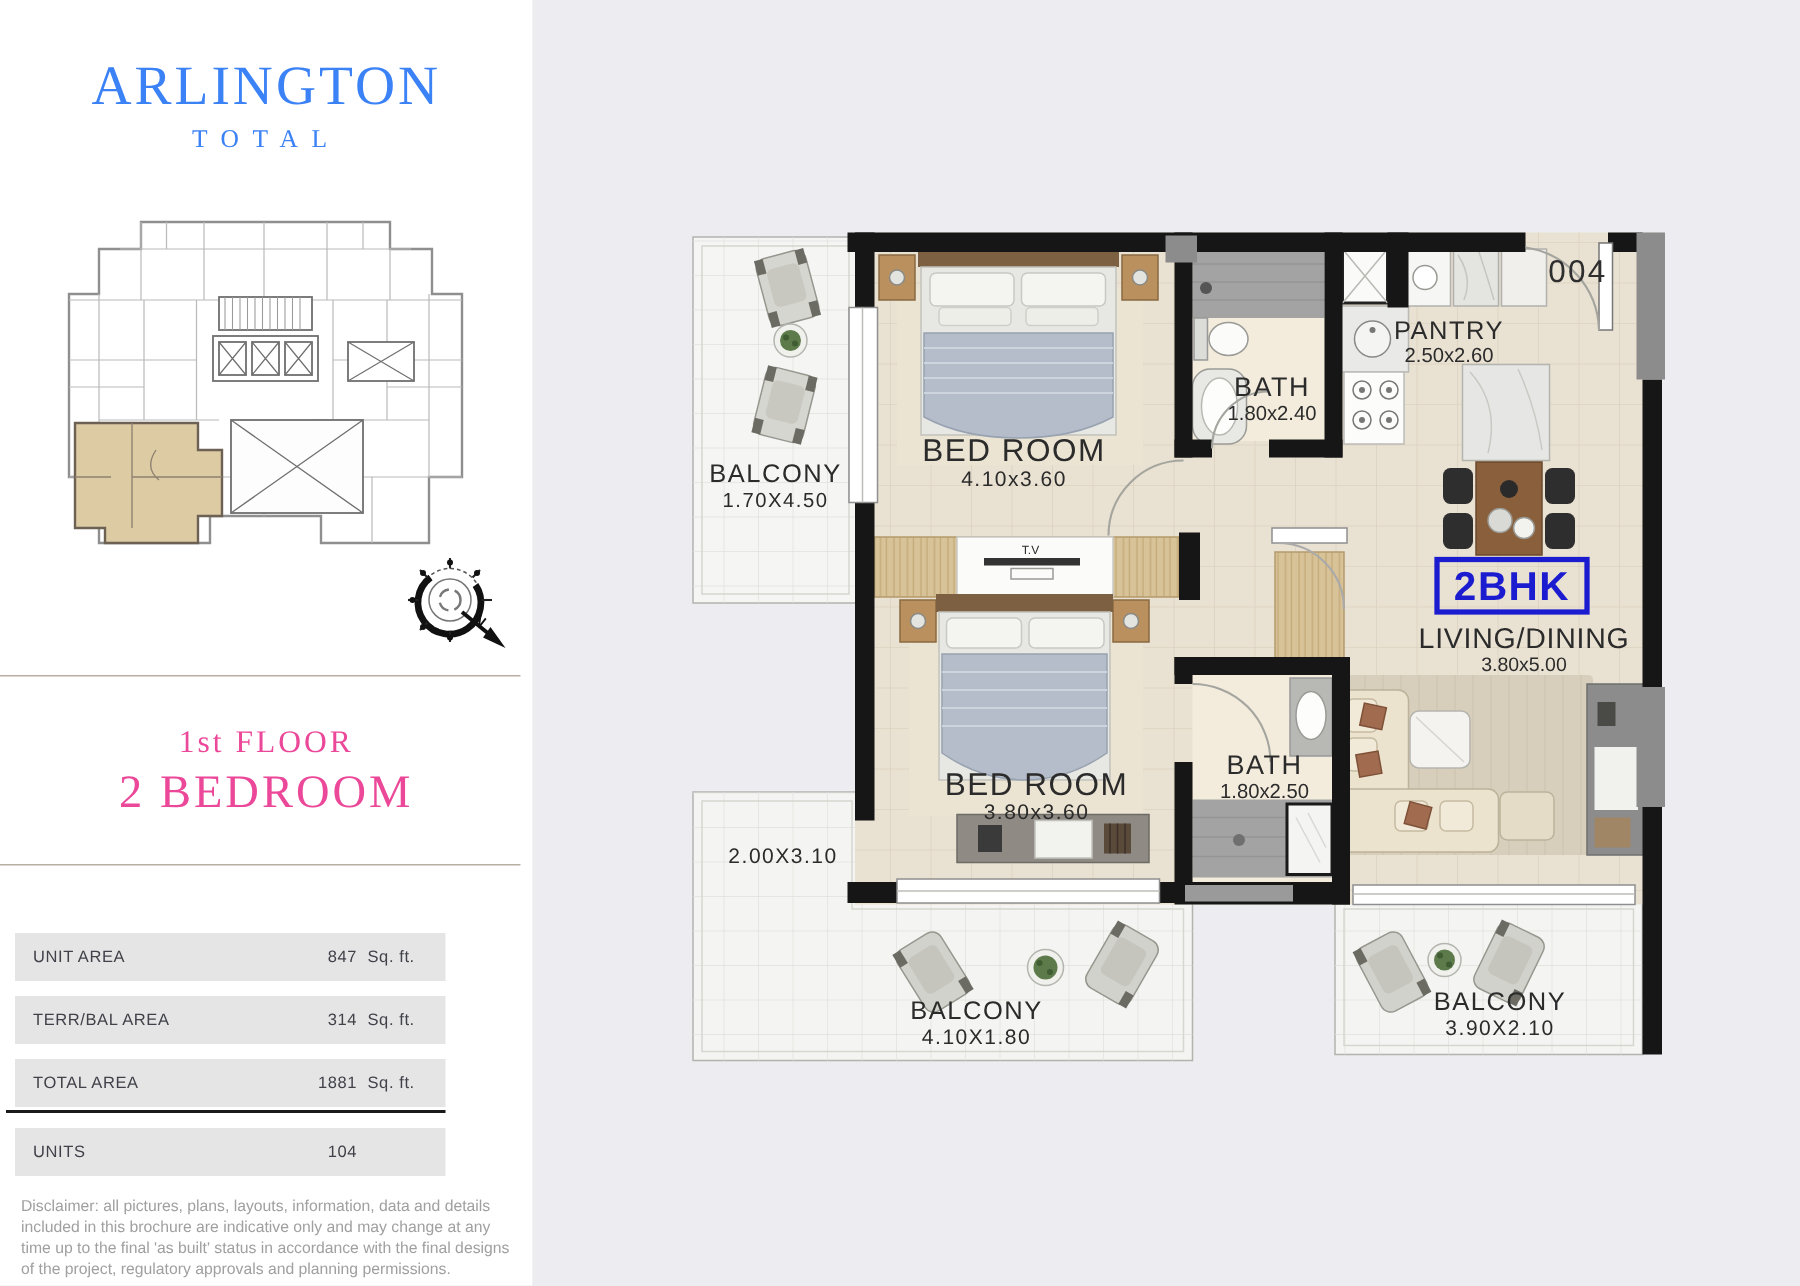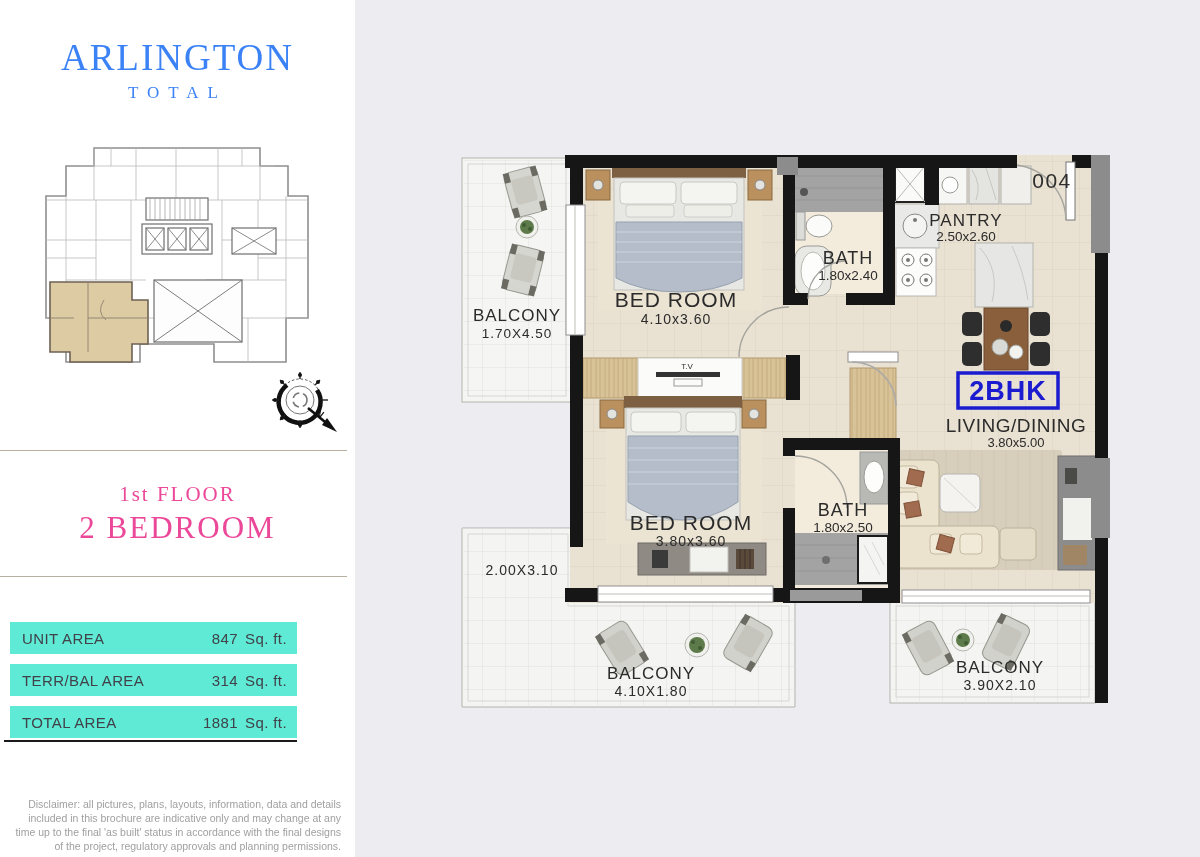--- a/index.html
+++ b/index.html
@@ -12,26 +12,26 @@
   .keyplan{position:absolute;left:36px;top:140px;}
   .compass{position:absolute;left:262px;top:362px;}
   .hr1,.hr2{position:absolute;left:0;width:347px;height:1px;background:#b8afa2;}
   .hr1{top:450px;}
   .hr2{top:576px;}
   .floor-title{position:absolute;top:482px;left:0;width:355px;text-align:center;color:#ec4899;font-family:"Liberation Serif",serif;}
   .floor-title .l1{font-size:21px;letter-spacing:2px;}
   .floor-title .l2{font-size:31px;letter-spacing:2px;margin-top:3px;}
   .floor-title .l3{font-size:21px;letter-spacing:4px;margin-top:3px;}
   .areas{position:absolute;left:10px;top:622px;width:287px;}
-  .arow{display:flex;align-items:center;height:32px;background:#5eead4;margin-bottom:10px;font-size:15px;color:#41414a;letter-spacing:.4px;}
+  .arow{display:flex;align-items:center;height:32px;background:#e5e5e5;margin-bottom:10px;font-size:11px;color:#41414a;letter-spacing:.4px;}
   .arow .lbl{flex:1;padding-left:12px;}
   .arow .num{width:50px;text-align:right;}
   .arow .unit{width:52px;text-align:left;margin-left:7px;}
   .tdivider{position:absolute;left:4px;top:740px;width:293px;height:2px;background:#1a1a1a;}
-  .disclaimer{position:absolute;left:14px;top:798px;width:327px;text-align:right;font-size:10.5px;line-height:1.32;color:#a0a0a0;}
+  .disclaimer{position:absolute;left:14px;top:798px;width:327px;text-align:left;font-size:10.5px;line-height:1.32;color:#a0a0a0;}
   svg text{font-family:"Liberation Sans",sans-serif;}
   .plansvg{position:absolute;left:85px;top:140px;}
 </style>
 </head>
 <body>
 
 <div class="sidebar">
 
   <div class="logo">
     <div class="main">ARLINGTON</div>
@@ -112,20 +112,25 @@
     </div>
     <div class="arow">
       <span class="lbl">TERR/BAL AREA</span>
       <span class="num">314</span>
       <span class="unit">Sq. ft.</span>
     </div>
     <div class="arow">
       <span class="lbl">TOTAL AREA</span>
       <span class="num">1881</span>
       <span class="unit">Sq. ft.</span>
+    </div>
+    <div class="arow" style="margin-top:14px">
+      <span class="lbl">UNITS</span>
+      <span class="num">104</span>
+      <span class="unit"></span>
     </div>
   </div>
   <div class="tdivider"></div>
 
   <div class="disclaimer">Disclaimer:  all pictures, plans, layouts, information, data and details included in this brochure are indicative only and may change at any time up to the final 'as built' status in accordance with the final designs of the project, regulatory approvals and planning permissions.</div>
 </div>
 
 <div class="panel">
 <svg class="plansvg" width="690" height="575" viewBox="440 140 690 575">
   <defs>

